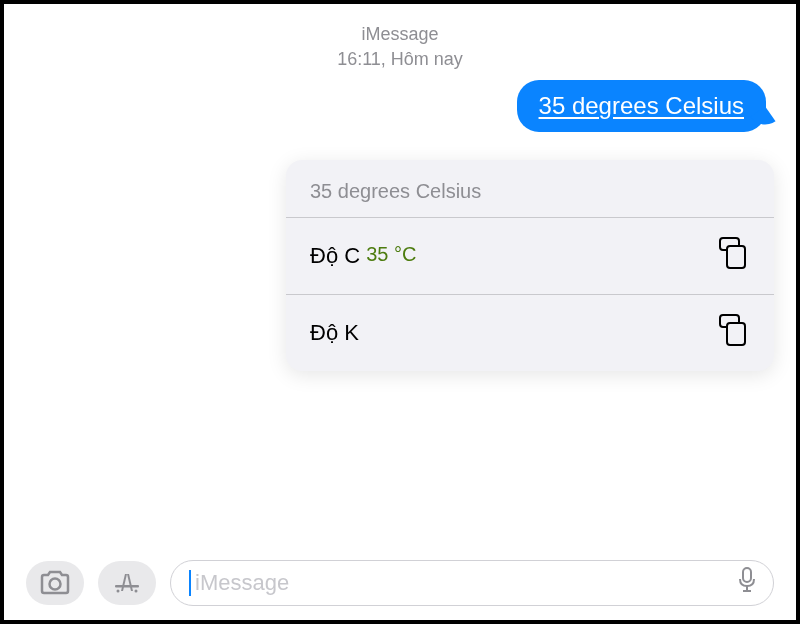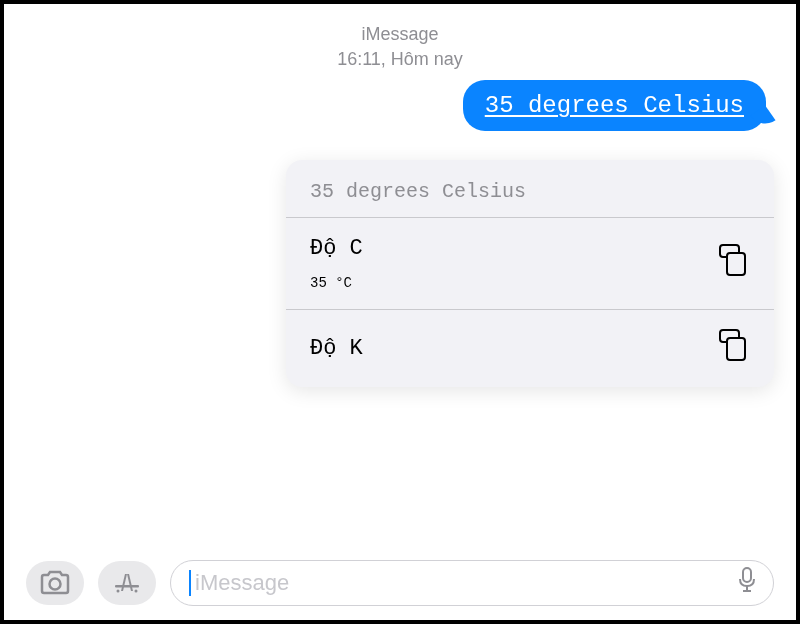--- a/index.html
+++ b/index.html
@@ -23,21 +23,20 @@
       padding-top: 18px;
       color: #8e8e93;
       font-size: 18px;
       line-height: 1.4;
     }
     
     .message-area {
       position: relative;
       width: 100%;
       height: calc(100% - 140px);
-      font-family: Liberation Mono, monospace;
     }
     
     .message-bubble {
       position: absolute;
       right: 30px;
       top: 8px;
       background: #0a84ff;
       color: white;
       padding: 12px 22px;
       border-radius: 22px;
@@ -82,32 +81,32 @@
       padding: 18px 24px;
       border-bottom: 1px solid #c9c9cd;
     }
     
     .conversion-row:last-child {
       border-bottom: none;
     }
     
     .conversion-text {
       display: flex;
-      flex-direction: column;
-      gap: 14px;
+      flex-direction: row;
+      gap: 6px;
     }
     
     .conversion-label {
       font-size: 22px;
       color: #000;
     }
     
     .conversion-value {
-      font-size: 14px;
-      color: #000000;
+      font-size: 20px;
+      color: #4d7c0f;
     }
     
     .copy-icon {
       width: 32px;
       height: 36px;
     }
     
     .bottom-bar {
       position: absolute;
       bottom: 14px;

